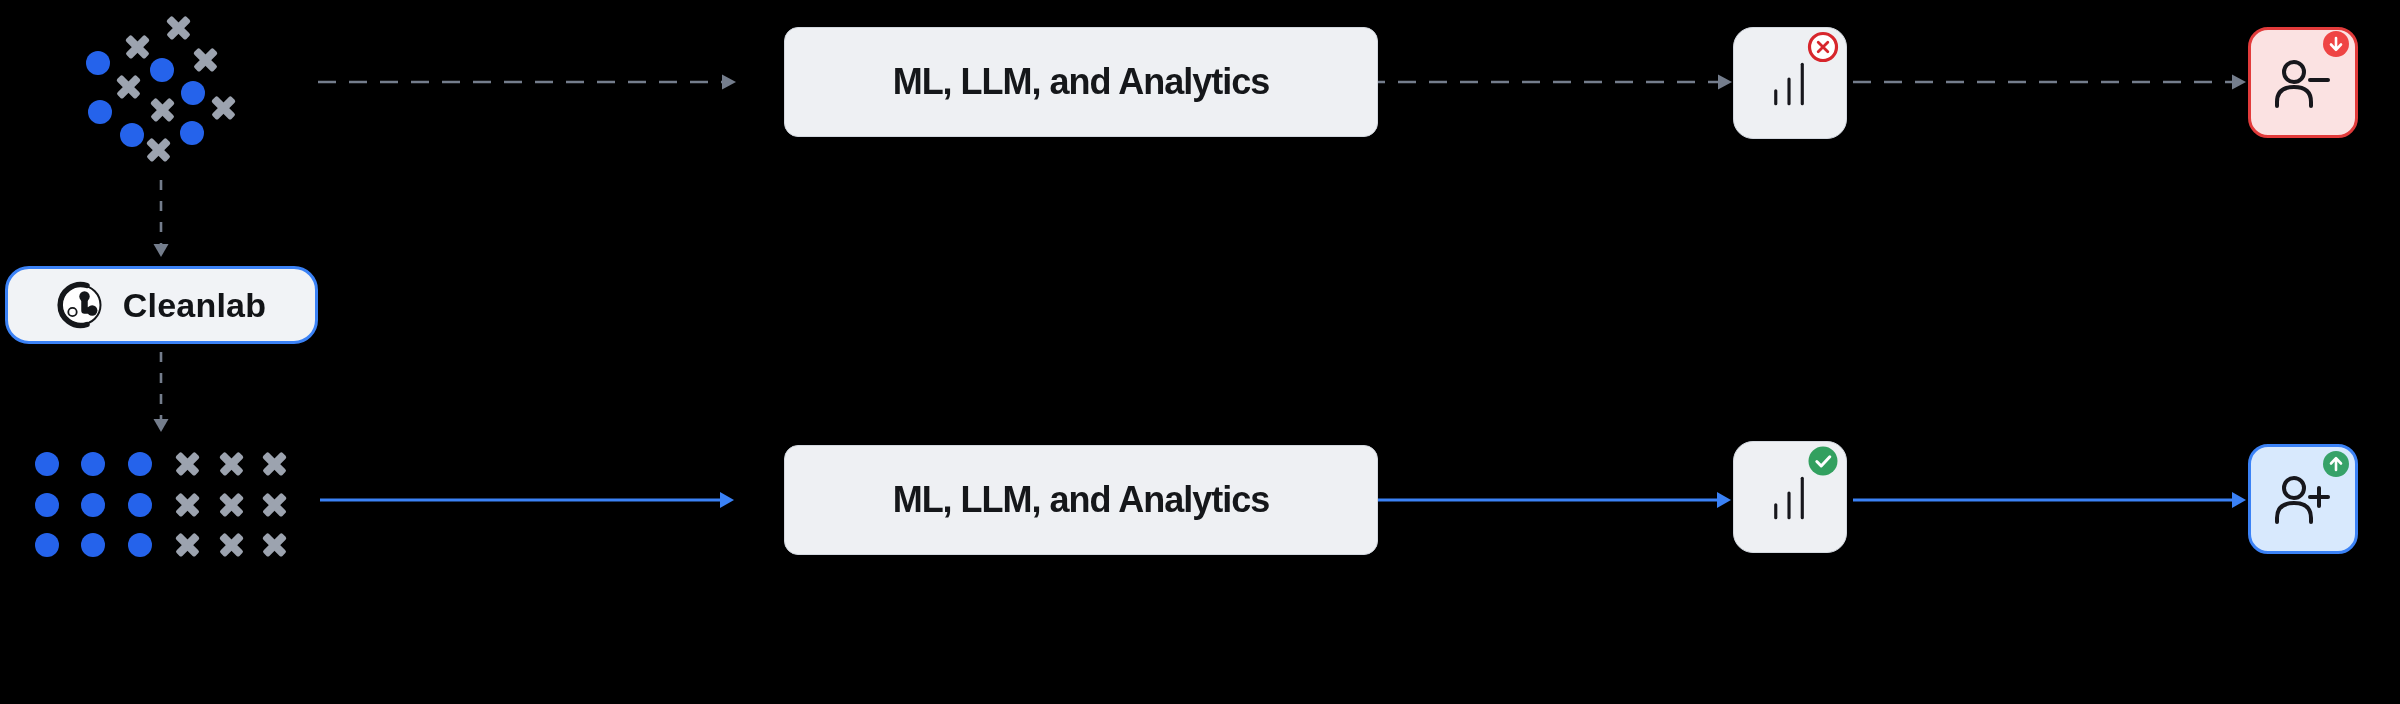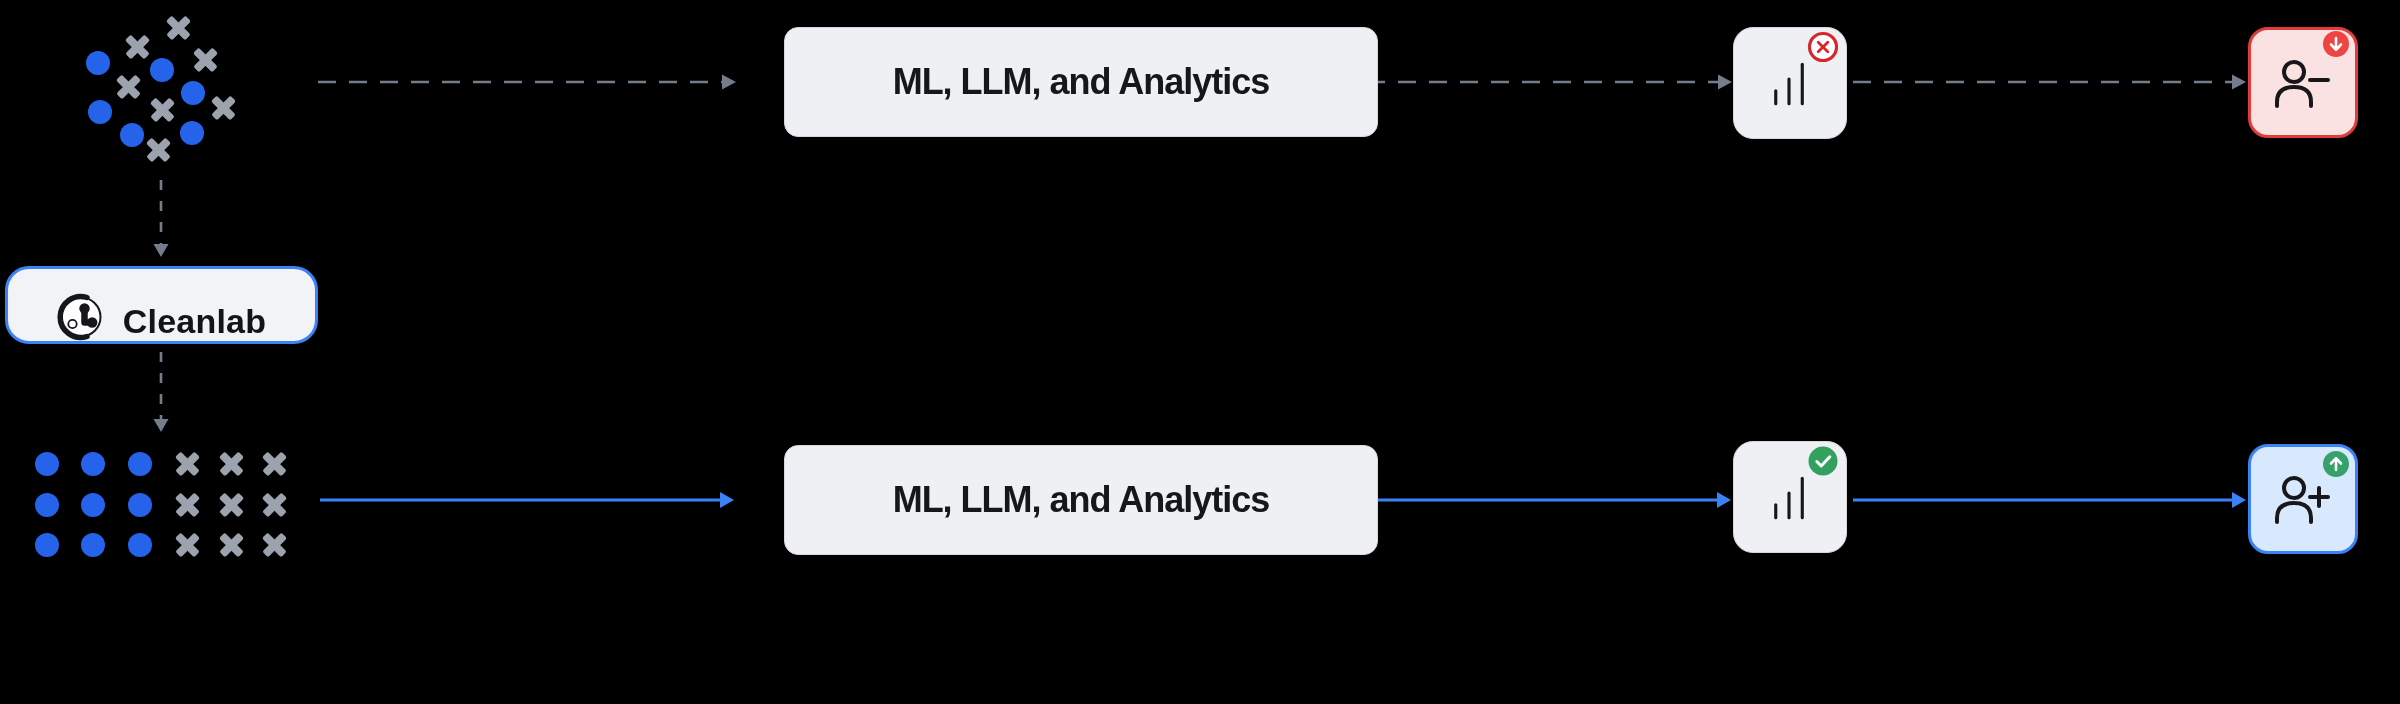--- a/index.html
+++ b/index.html
@@ -59,21 +59,20 @@
   .icon-box.top { top: 27px; }
   .icon-box.bottom { top: 441px; }
   .person-box { left: 2248px; width: 110px; height: 110px; border-radius: 20px; }
   .person-box.red { top: 27px; height: 111px; background: var(--red-bg); border: 3px solid var(--red); }
   .person-box.blue { top: 444px; background: var(--blue-bg); border: 3px solid var(--accent-blue); }
 
   .cleanlab-pill {
     left: 5px; top: 266px; width: 313px; height: 78px;
     background: #f1f3f6; border: 3px solid var(--accent-blue); border-radius: 24px;
     gap: 18px;
-    align-items: flex-end;
   }
   .cleanlab-label {
     font-size: 34px; font-weight: 600; color: #121417; letter-spacing: 0.2px;
   }
   .badge { position: absolute; pointer-events: none; }
 </style>
 </head>
 <body>
 
 <div class="canvas">

